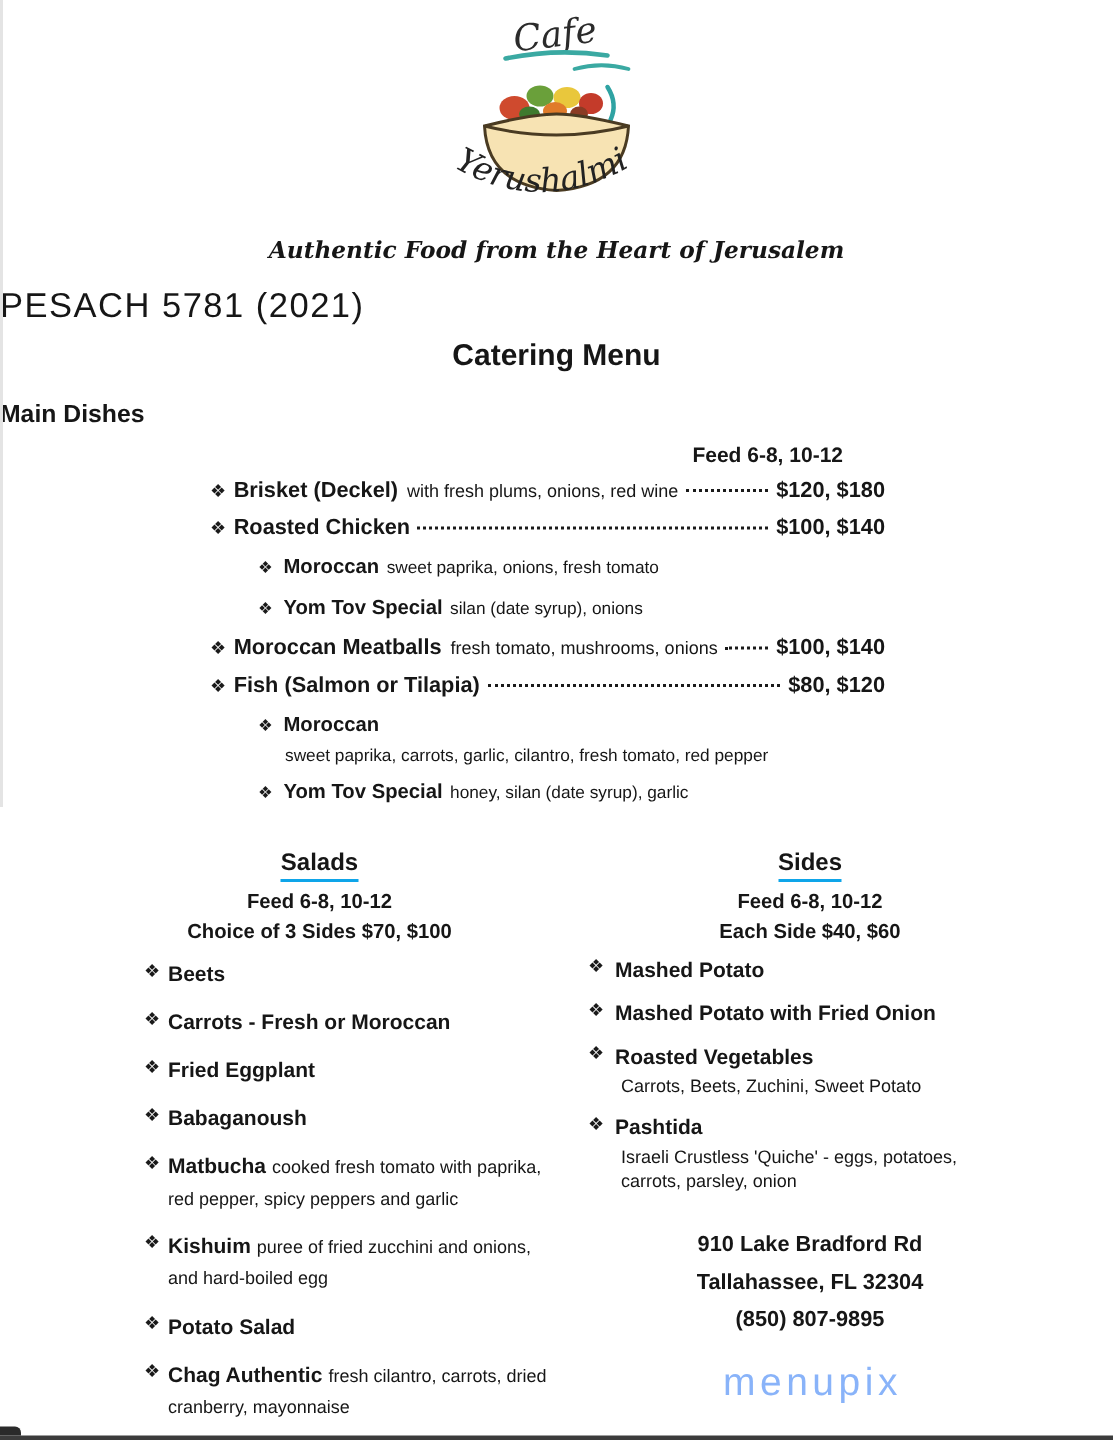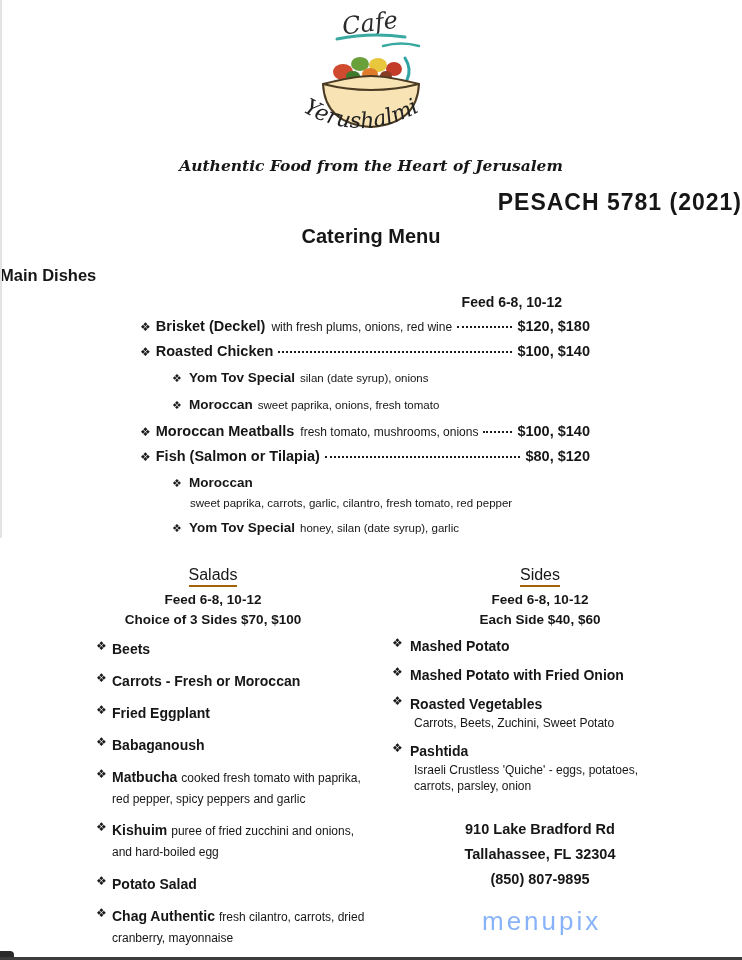--- a/index.html
+++ b/index.html
@@ -21,22 +21,22 @@
 
   .tagline {
     text-align: center;
     font-family: "DejaVu Serif", serif;
     font-style: italic;
     font-weight: 700;
     font-size: 15.5px;
     margin-top: 0;
   }
   .title {
-    text-align: right;
-    font-weight: 700;
+    text-align: left;
+    font-weight: 400;
     font-size: 23px;
     letter-spacing: 1px;
     margin-top: 14px;
   }
   .subtitle {
     text-align: center;
     font-weight: 700;
     font-size: 20px;
     margin-top: 9px;
   }
@@ -77,23 +77,23 @@
   .sub-name { font-weight: 700; font-size: 13.5px; }
   .sub-desc { font-size: 11.5px; margin-left: 5px; }
   .sub-desc.block { display: block; margin-left: 18px; margin-top: 3px; }
 
   .columns { display: flex; margin-top: 28px; }
   .col-left  { width: 322px; margin-left: 52px; }
   .col-right { width: 300px; margin-left: 16px; }
   .col-head-wrap { text-align: center; }
   .col-heading {
     display: inline-block;
-    font-weight: 400;
+    font-weight: 700;
     font-size: 16px;
-    border-bottom: 2px solid #a16207;
+    border-bottom: 2px solid #0ea5e9;
     padding-bottom: 1px;
   }
   .col-sub { text-align: center; font-weight: 700; font-size: 13.5px; margin-top: 5px; }
 
   .col-item { position: relative; line-height: 1.32; }
   .col-left  .col-item { padding-left: 60px; margin-top: 11px; }
   .col-left  .col-item .cb { position: absolute; left: 44px; top: 1px; }
   .col-right .col-item { padding-left: 20px; margin-top: 8px; }
   .col-right .col-item .cb { position: absolute; left: 2px; top: 1px; }
   .col-name { font-weight: 700; font-size: 14px; }
@@ -172,25 +172,25 @@
   <div class="dish-item">
     <div class="dish-row">
       <span class="bullet">❖</span>
       <span class="dish-name">Roasted Chicken</span>
 
       <span class="leader"></span>
       <span class="dish-price">$100, $140</span>
     </div>
 
   <div class="sub-row">
+    <span class="bullet">❖</span><span class="sub-name">Moroccan</span><span class="sub-desc">sweet paprika, onions, fresh tomato</span>
+  </div>
+
+  <div class="sub-row">
     <span class="bullet">❖</span><span class="sub-name">Yom Tov Special</span><span class="sub-desc">silan (date syrup), onions</span>
-  </div>
-
-  <div class="sub-row">
-    <span class="bullet">❖</span><span class="sub-name">Moroccan</span><span class="sub-desc">sweet paprika, onions, fresh tomato</span>
   </div>
 </div>
 
   <div class="dish-item">
     <div class="dish-row">
       <span class="bullet">❖</span>
       <span class="dish-name">Moroccan Meatballs</span>
       <span class="dish-desc">fresh tomato, mushrooms, onions</span>
       <span class="leader"></span>
       <span class="dish-price">$100, $140</span>

